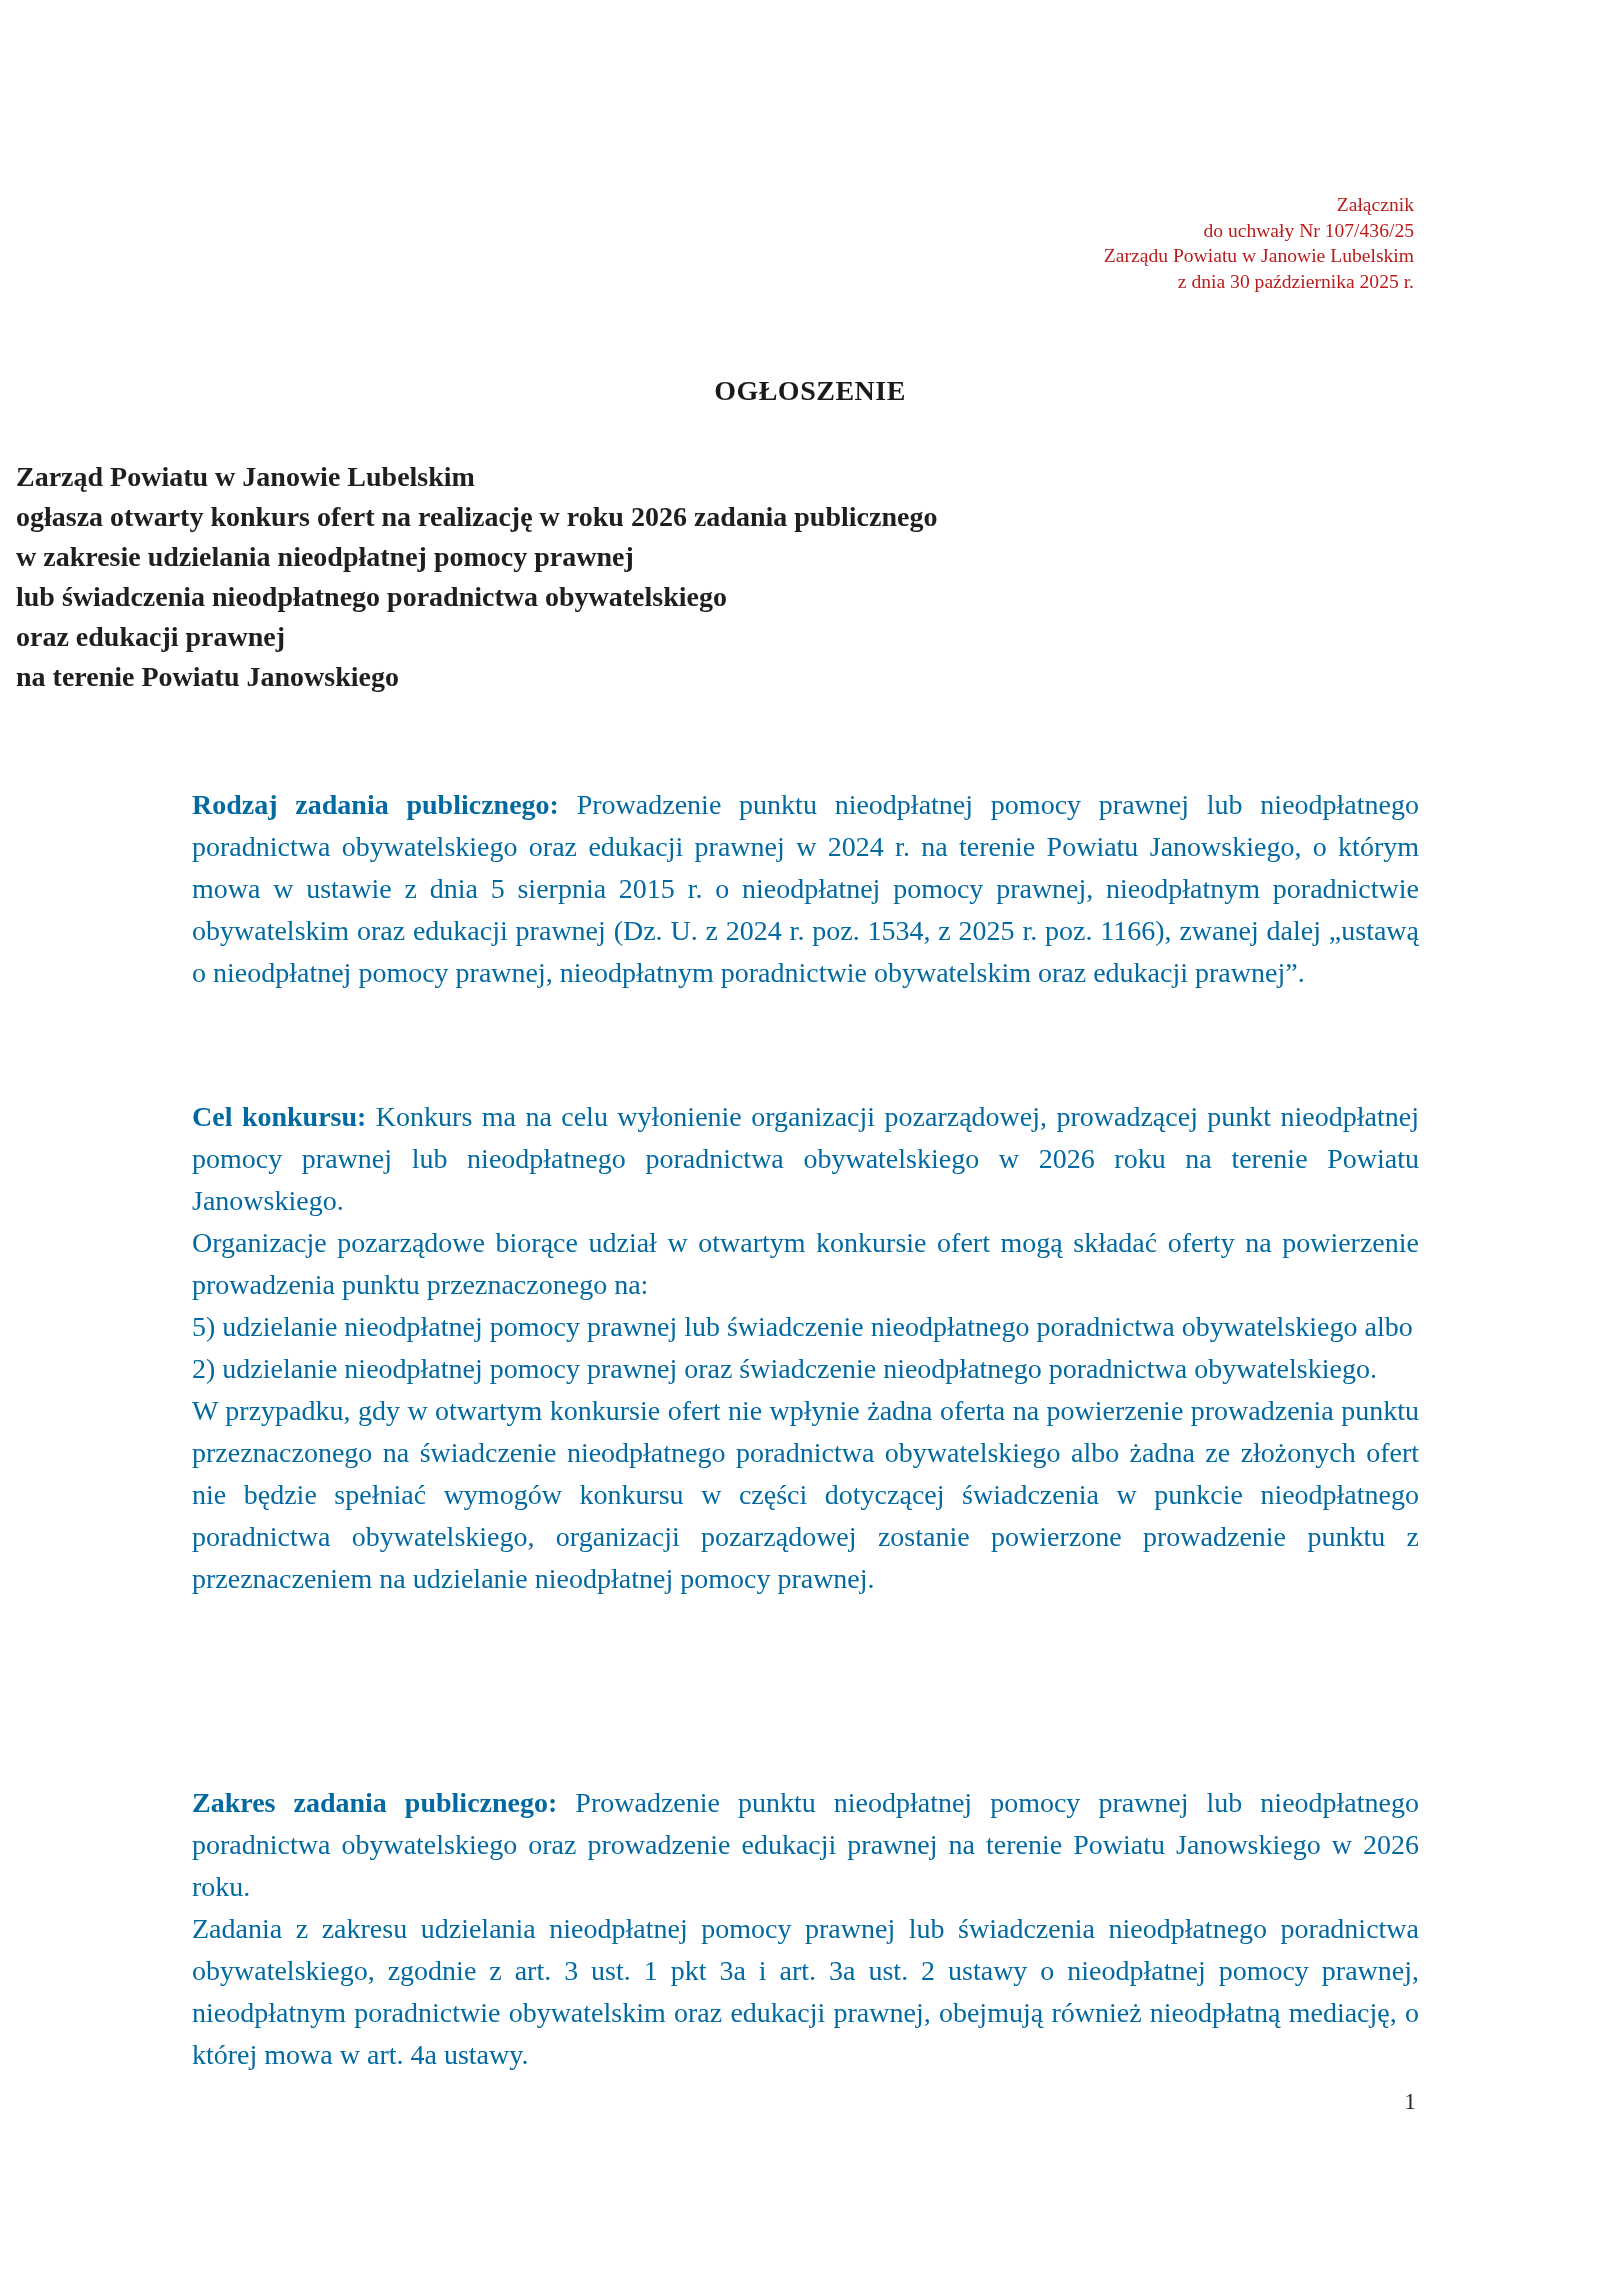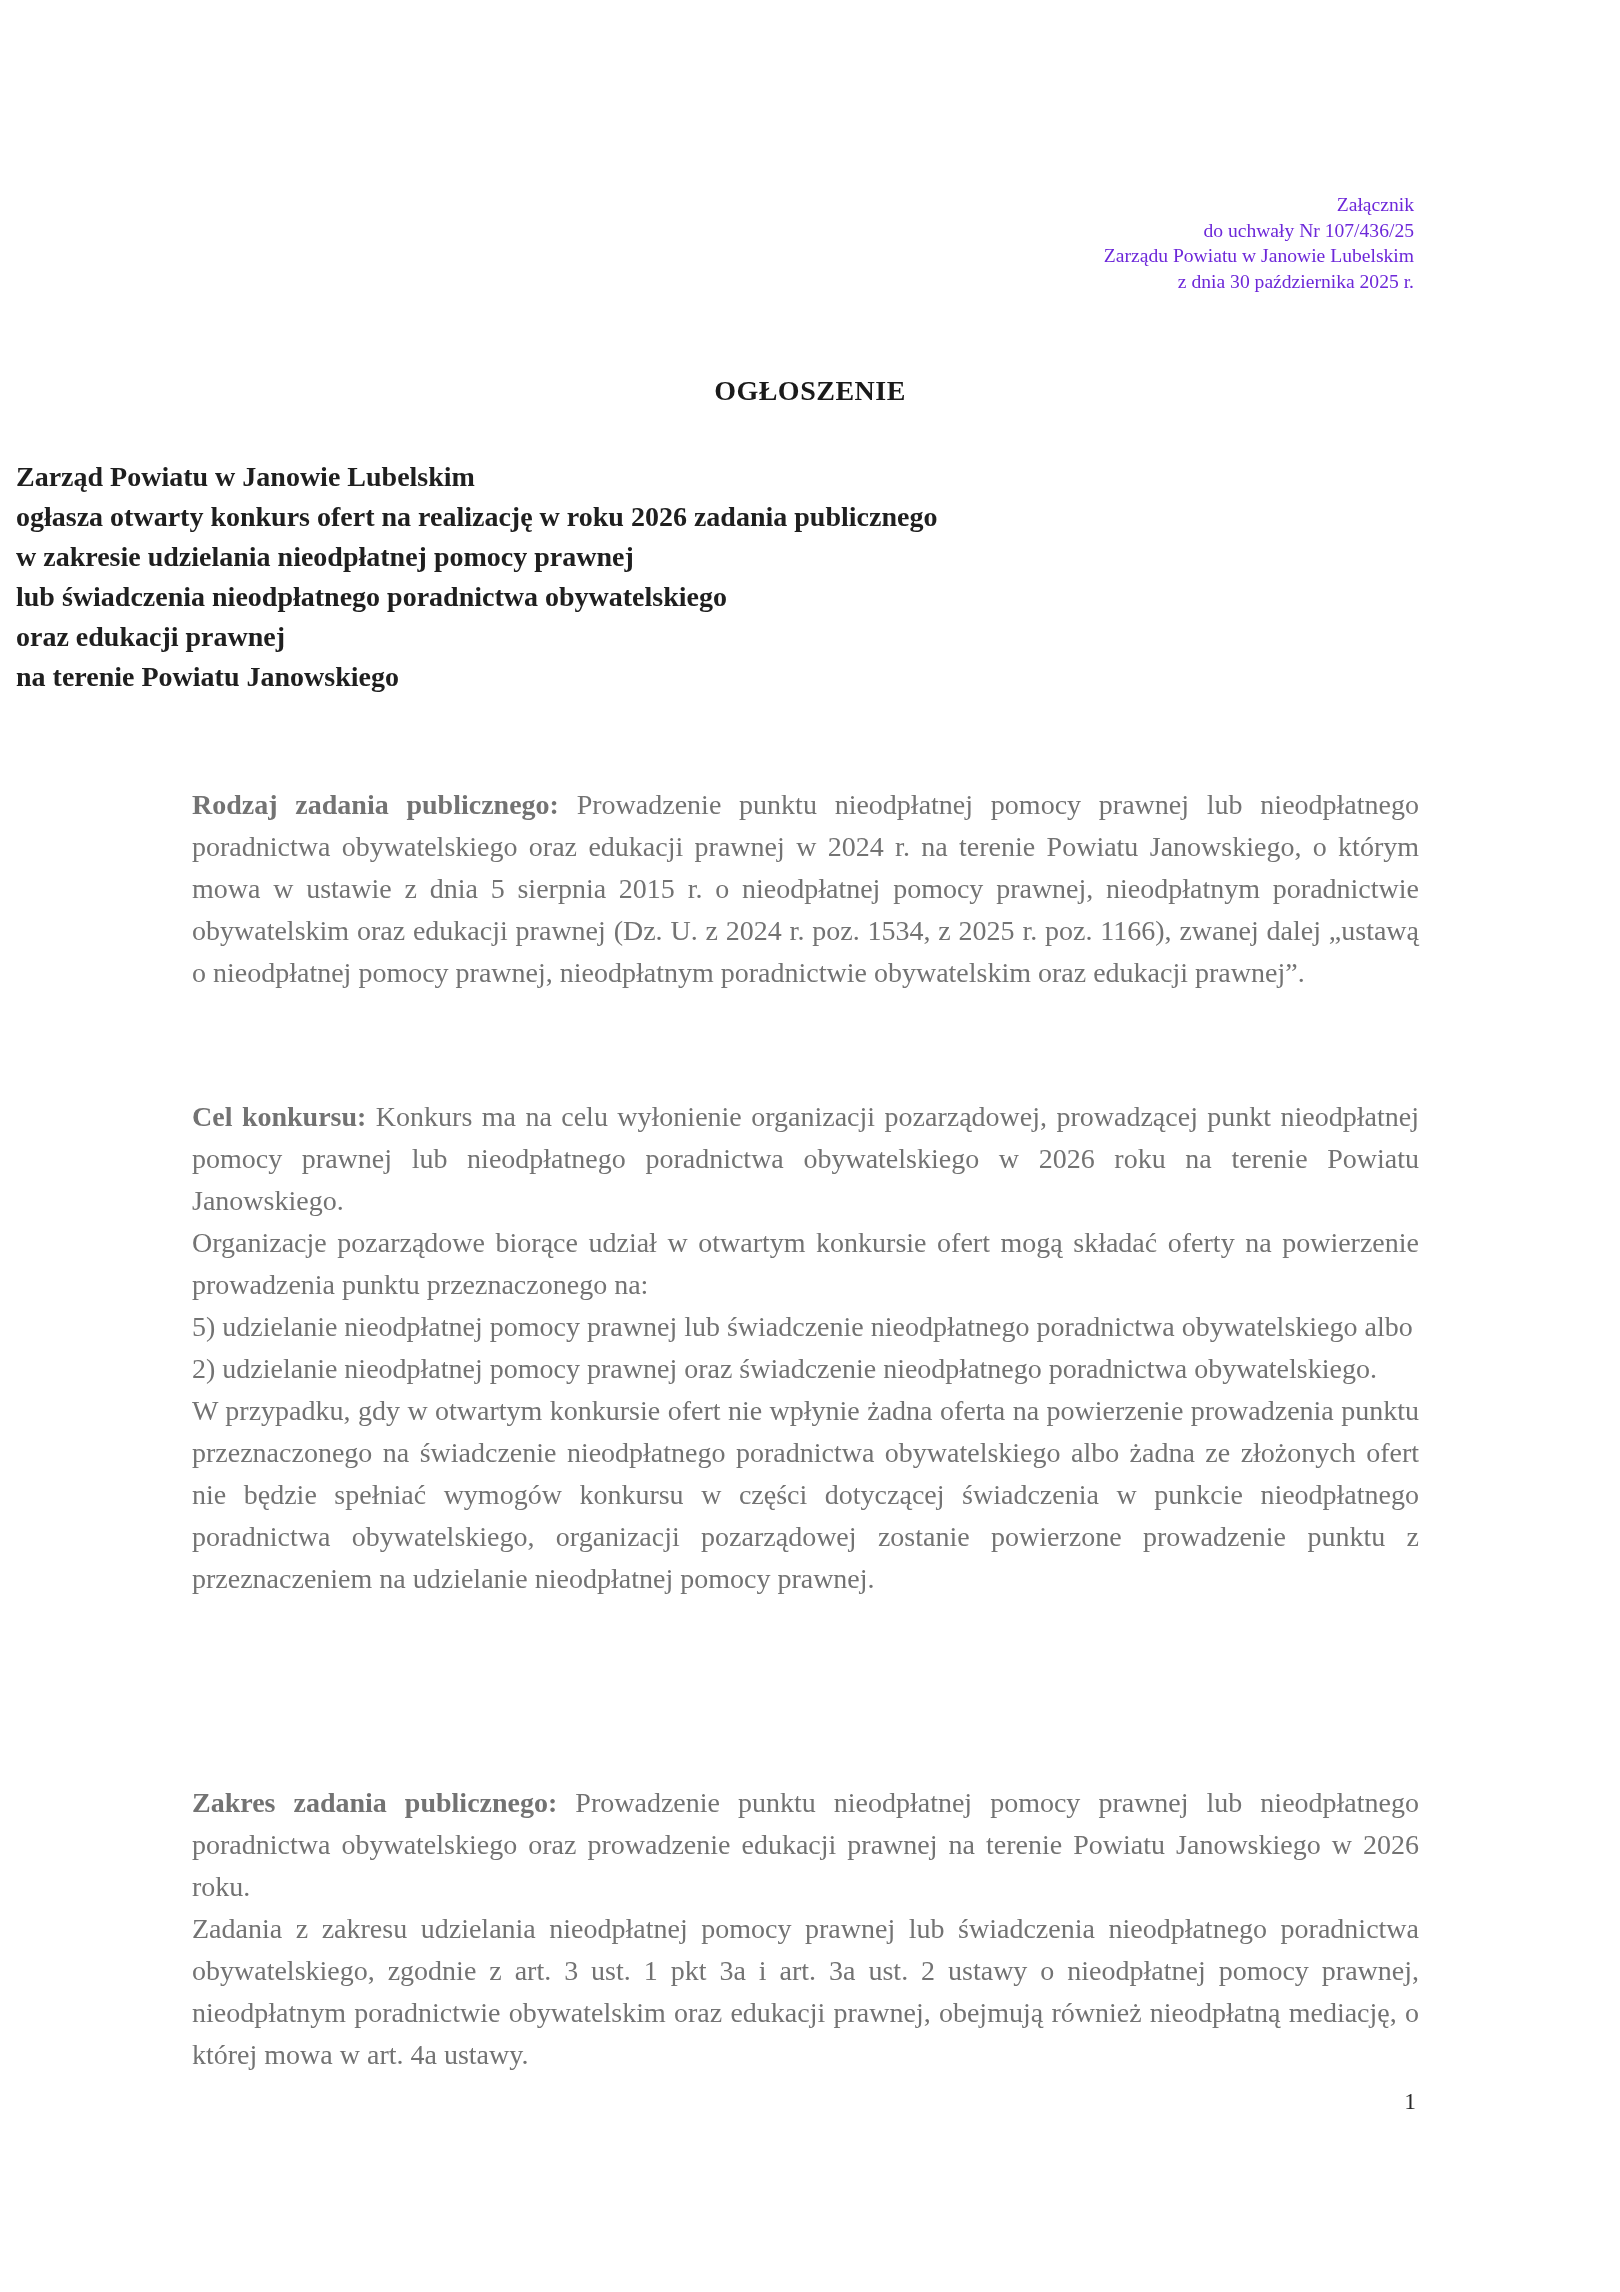--- a/index.html
+++ b/index.html
@@ -15,21 +15,21 @@
       color: #1a1a1a;
       font-family: "Liberation Serif", "DejaVu Serif", serif;
     }
     .attachment {
       position: absolute;
       right: 206px;
       top: 192px;
       text-align: right;
       font-size: 19.6px;
       line-height: 25.5px;
-      color: #6d28d9;
+      color: #b91c1c;
     }
     .title {
       position: absolute;
       left: 0;
       width: 100%;
       top: 375px;
       text-align: center;
       font-size: 28px;
       font-weight: bold;
       letter-spacing: 0.5px;
@@ -49,21 +49,21 @@
       padding-left: 16px;
     }
     .subtitle div { white-space: nowrap; }
     .body {
       position: absolute;
       left: 192px;
       width: 1227px;
       font-size: 28px;
       line-height: 42px;
       text-align: justify;
-      color: #737373;
+      color: #0369a1;
     }
     .body p { margin: 0; }
     .body b { font-weight: bold; }
     #sec-rodzaj { top: 784px; }
     #sec-cel { top: 1096px; }
     #sec-zakres { top: 1782px; }
     .page-number {
       position: absolute;
       right: 204px;
       top: 2088px;

